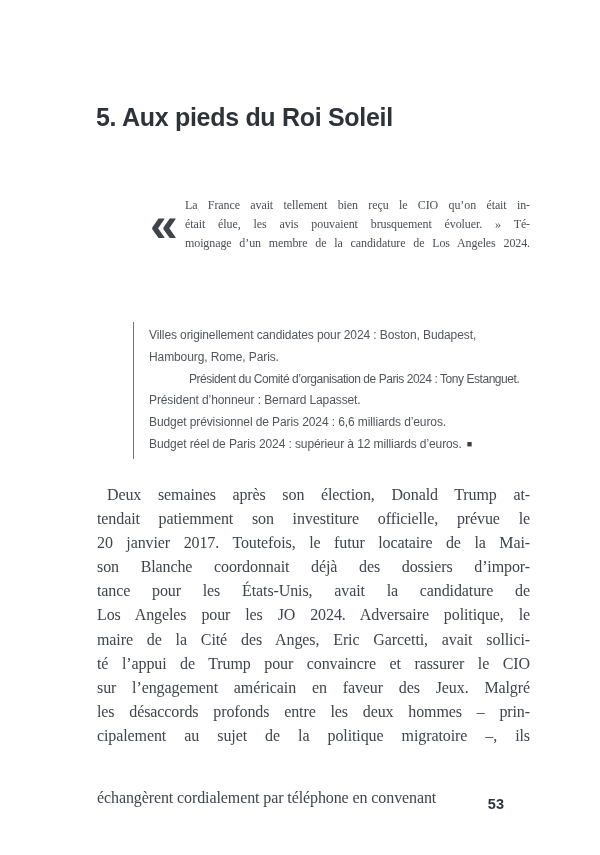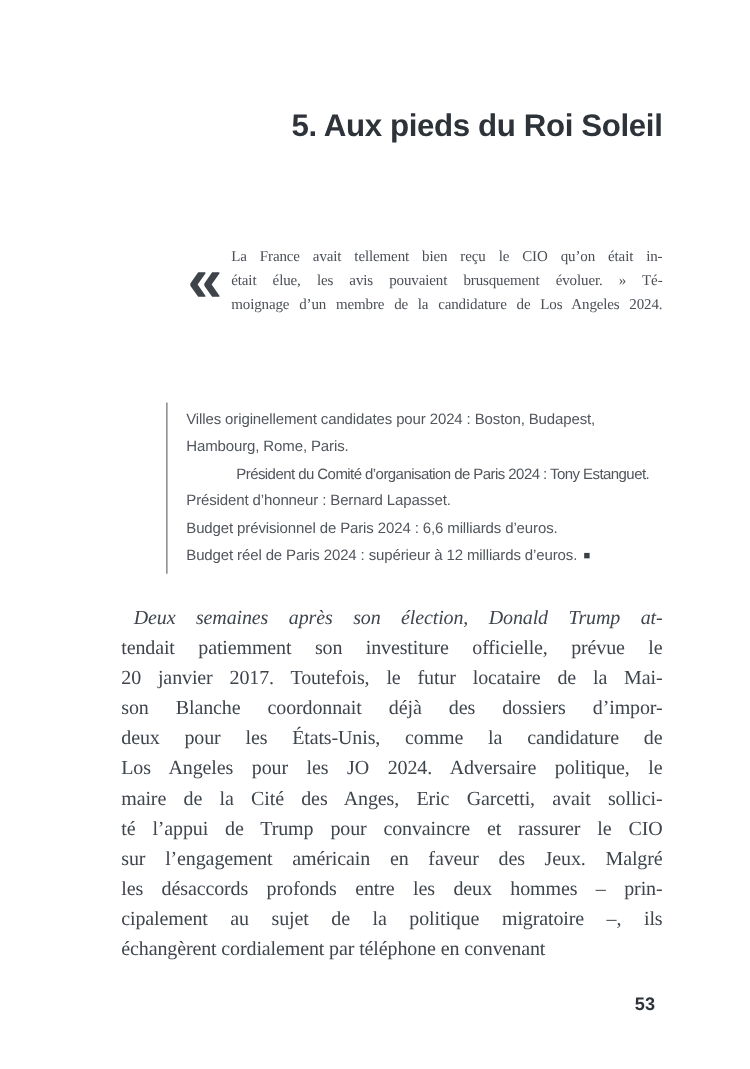--- a/index.html
+++ b/index.html
@@ -19,22 +19,21 @@
     inset: 0;
     background: #ffffff;
   }
 
   
   .chapter-title {
     position: absolute;
     top: 86px;
     left: 80px;
     right: 70px;
-    margin: 0;
-    text-align: right;
+    margin: 16px;
     font-family: "Liberation Sans", sans-serif;
     font-weight: bold;
     font-size: 25px;
     line-height: 30px;
     letter-spacing: -0.3px;
     color: #2e333a;
   }
 
   
   .quote {
@@ -103,31 +102,31 @@
     line-height: 24.1px;
     letter-spacing: -0.1px;
     color: #3f454d;
   }
   .bline {
     text-align: justify;
     text-align-last: justify;
   }
   .bline.indent {
     text-indent: 10px;
-    font-style: italic;
   }
   .bline.last {
     text-align-last: left;
+    margin-top: 38px;
   }
 
   
   .folio {
     position: absolute;
     top: 796px;
-    left: 440px;
+    left: 420px;
     width: 84px;
     text-align: right;
     font-family: "Liberation Sans", sans-serif;
     font-weight: bold;
     font-size: 14.5px;
     color: #2e333a;
   }
 </style>
 </head>
 <body>
@@ -150,21 +149,21 @@
     <div class="iline">Président d’honneur : Bernard Lapasset.</div>
     <div class="iline">Budget prévisionnel de Paris 2024 : 6,6 milliards d’euros.</div>
     <div class="iline"><span>Budget réel de Paris 2024 : supérieur à 12 milliards d’euros.</span><span class="endmark">■</span></div>
   </div>
 
   <div class="bodytext">
     <div class="bline indent">Deux semaines après son élection, Donald Trump at-</div>
     <div class="bline">tendait patiemment son investiture officielle, prévue le</div>
     <div class="bline">20 janvier 2017. Toutefois, le futur locataire de la Mai-</div>
     <div class="bline">son Blanche coordonnait déjà des dossiers d’impor-</div>
-    <div class="bline">deux pour les États-Unis, comme la candidature de</div>
+    <div class="bline">tance pour les États-Unis, avait la candidature de</div>
     <div class="bline">Los Angeles pour les JO 2024. Adversaire politique, le</div>
     <div class="bline">maire de la Cité des Anges, Eric Garcetti, avait sollici-</div>
     <div class="bline">té l’appui de Trump pour convaincre et rassurer le CIO</div>
     <div class="bline">sur l’engagement américain en faveur des Jeux. Malgré</div>
     <div class="bline">les désaccords profonds entre les deux hommes – prin-</div>
     <div class="bline">cipalement au sujet de la politique migratoire –, ils</div>
     <div class="bline last">échangèrent cordialement par téléphone en convenant</div>
   </div>
 
   <div class="folio">53</div>

